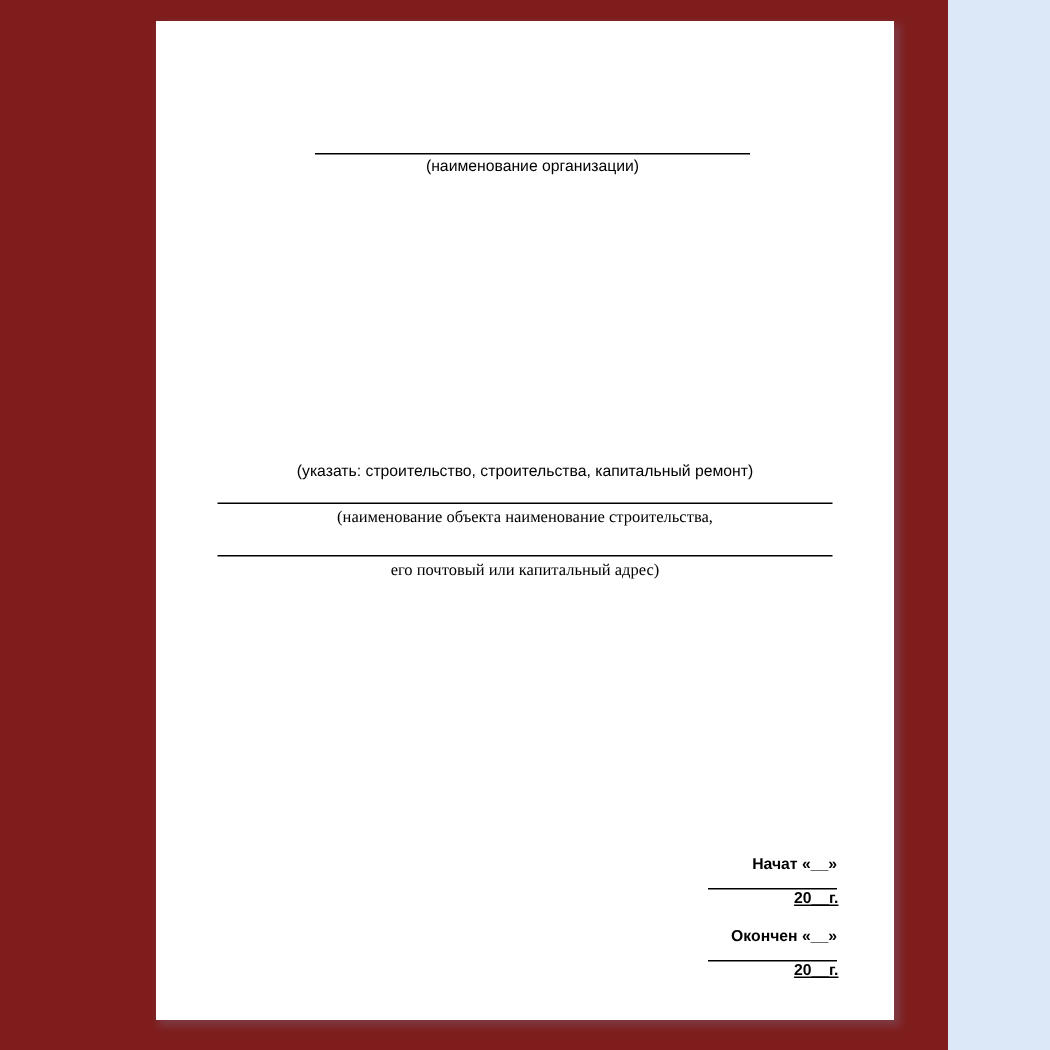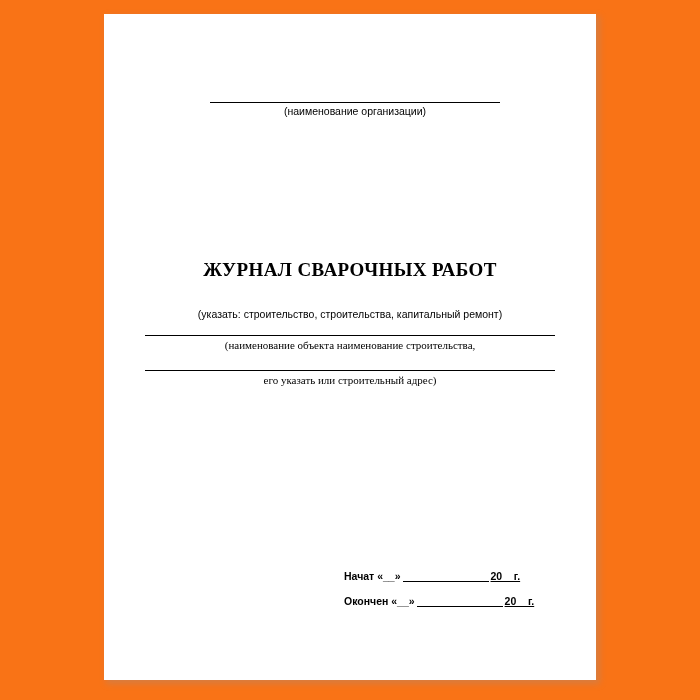--- a/index.html
+++ b/index.html
@@ -8,23 +8,23 @@
   }
   body {
     width: 700px;
     height: 700px;
     background: #dce8f7;
     font-family: "Liberation Serif", serif;
     overflow: hidden;
   }
   .stage {
     position: relative;
-    width: 700px;
+    width: 632px;
     height: 700px;
-    background: #f97316;
+    background: #7f1d1d;
   }
   
   .page-shadow {
     position: absolute;
     left: 106px;
     top: 16px;
     width: 494px;
     height: 668px;
     background: rgba(120,150,185,0.25);
     filter: blur(3px);
@@ -153,20 +153,21 @@
     width: 215px;
     font-family: "Liberation Sans", sans-serif;
     font-size: 10.5px;
     font-weight: bold;
     color: #000;
   }
   .date-row {
     display: flex;
     align-items: flex-end;
     margin-bottom: 13px;
+    flex-direction: column;
   }
   .date-label {
     white-space: nowrap;
     padding-right: 1px;
   }
   .date-fill {
     width: 86px;
     border-bottom: 1px solid #000;
     height: 10px;
     margin: 0 1px;
@@ -184,29 +185,28 @@
   <div class="page-shadow"></div>
 
   <div class="page">
     <div class="doc-inner">
 
       <div class="org-block">
         <div class="rule"></div>
         <div class="caption">(наименование организации)</div>
       </div>
 
-      <div class="doc-title">ЖУРНАЛ СВАРОЧНЫХ РАБОТ</div>
 
       <div class="po-caption">(указать: строительство, строительства, капитальный ремонт)</div>
 
       <div class="obj-line"></div>
       <div class="obj-caption">(наименование объекта наименование строительства,</div>
 
       <div class="addr-line"></div>
-      <div class="addr-caption">его указать или строительный адрес)</div>
+      <div class="addr-caption">его почтовый или капитальный адрес)</div>
 
       <div class="dates">
         <div class="date-row">
           <span class="date-label">Начат «__»</span>
           <span class="date-fill"></span>
           <span class="date-tail">20__г.</span>
         </div>
         <div class="date-row">
           <span class="date-label">Окончен «__»</span>
           <span class="date-fill"></span>

